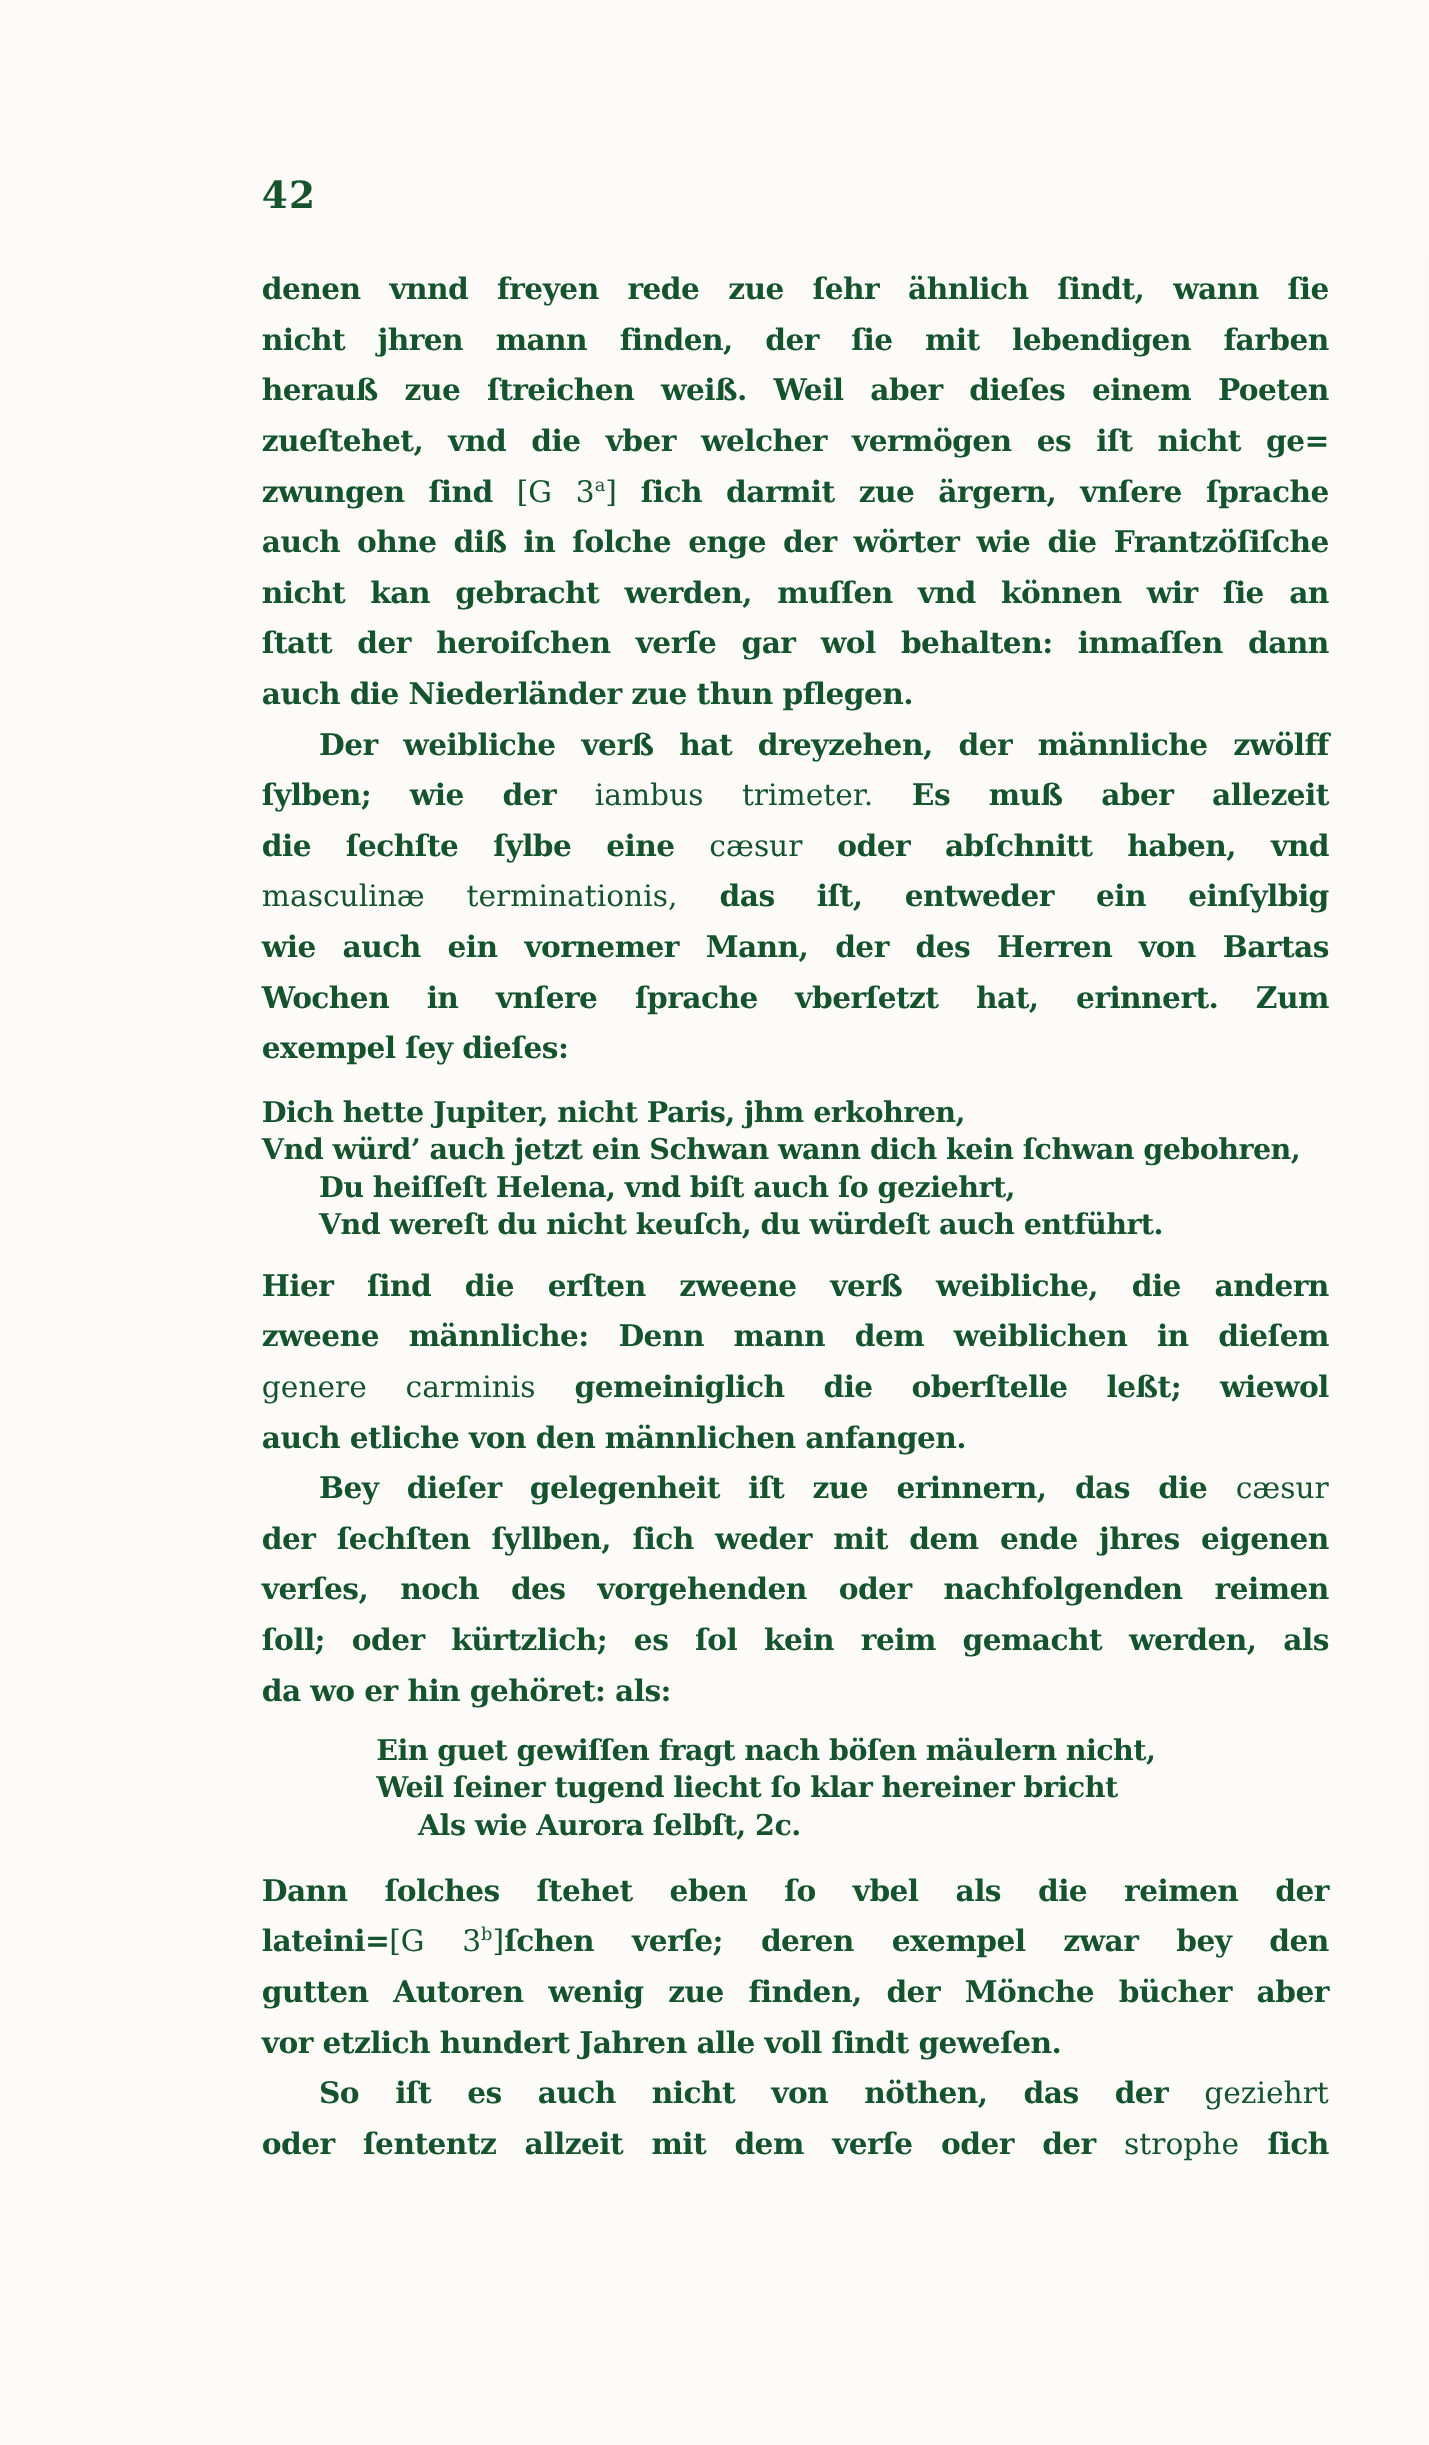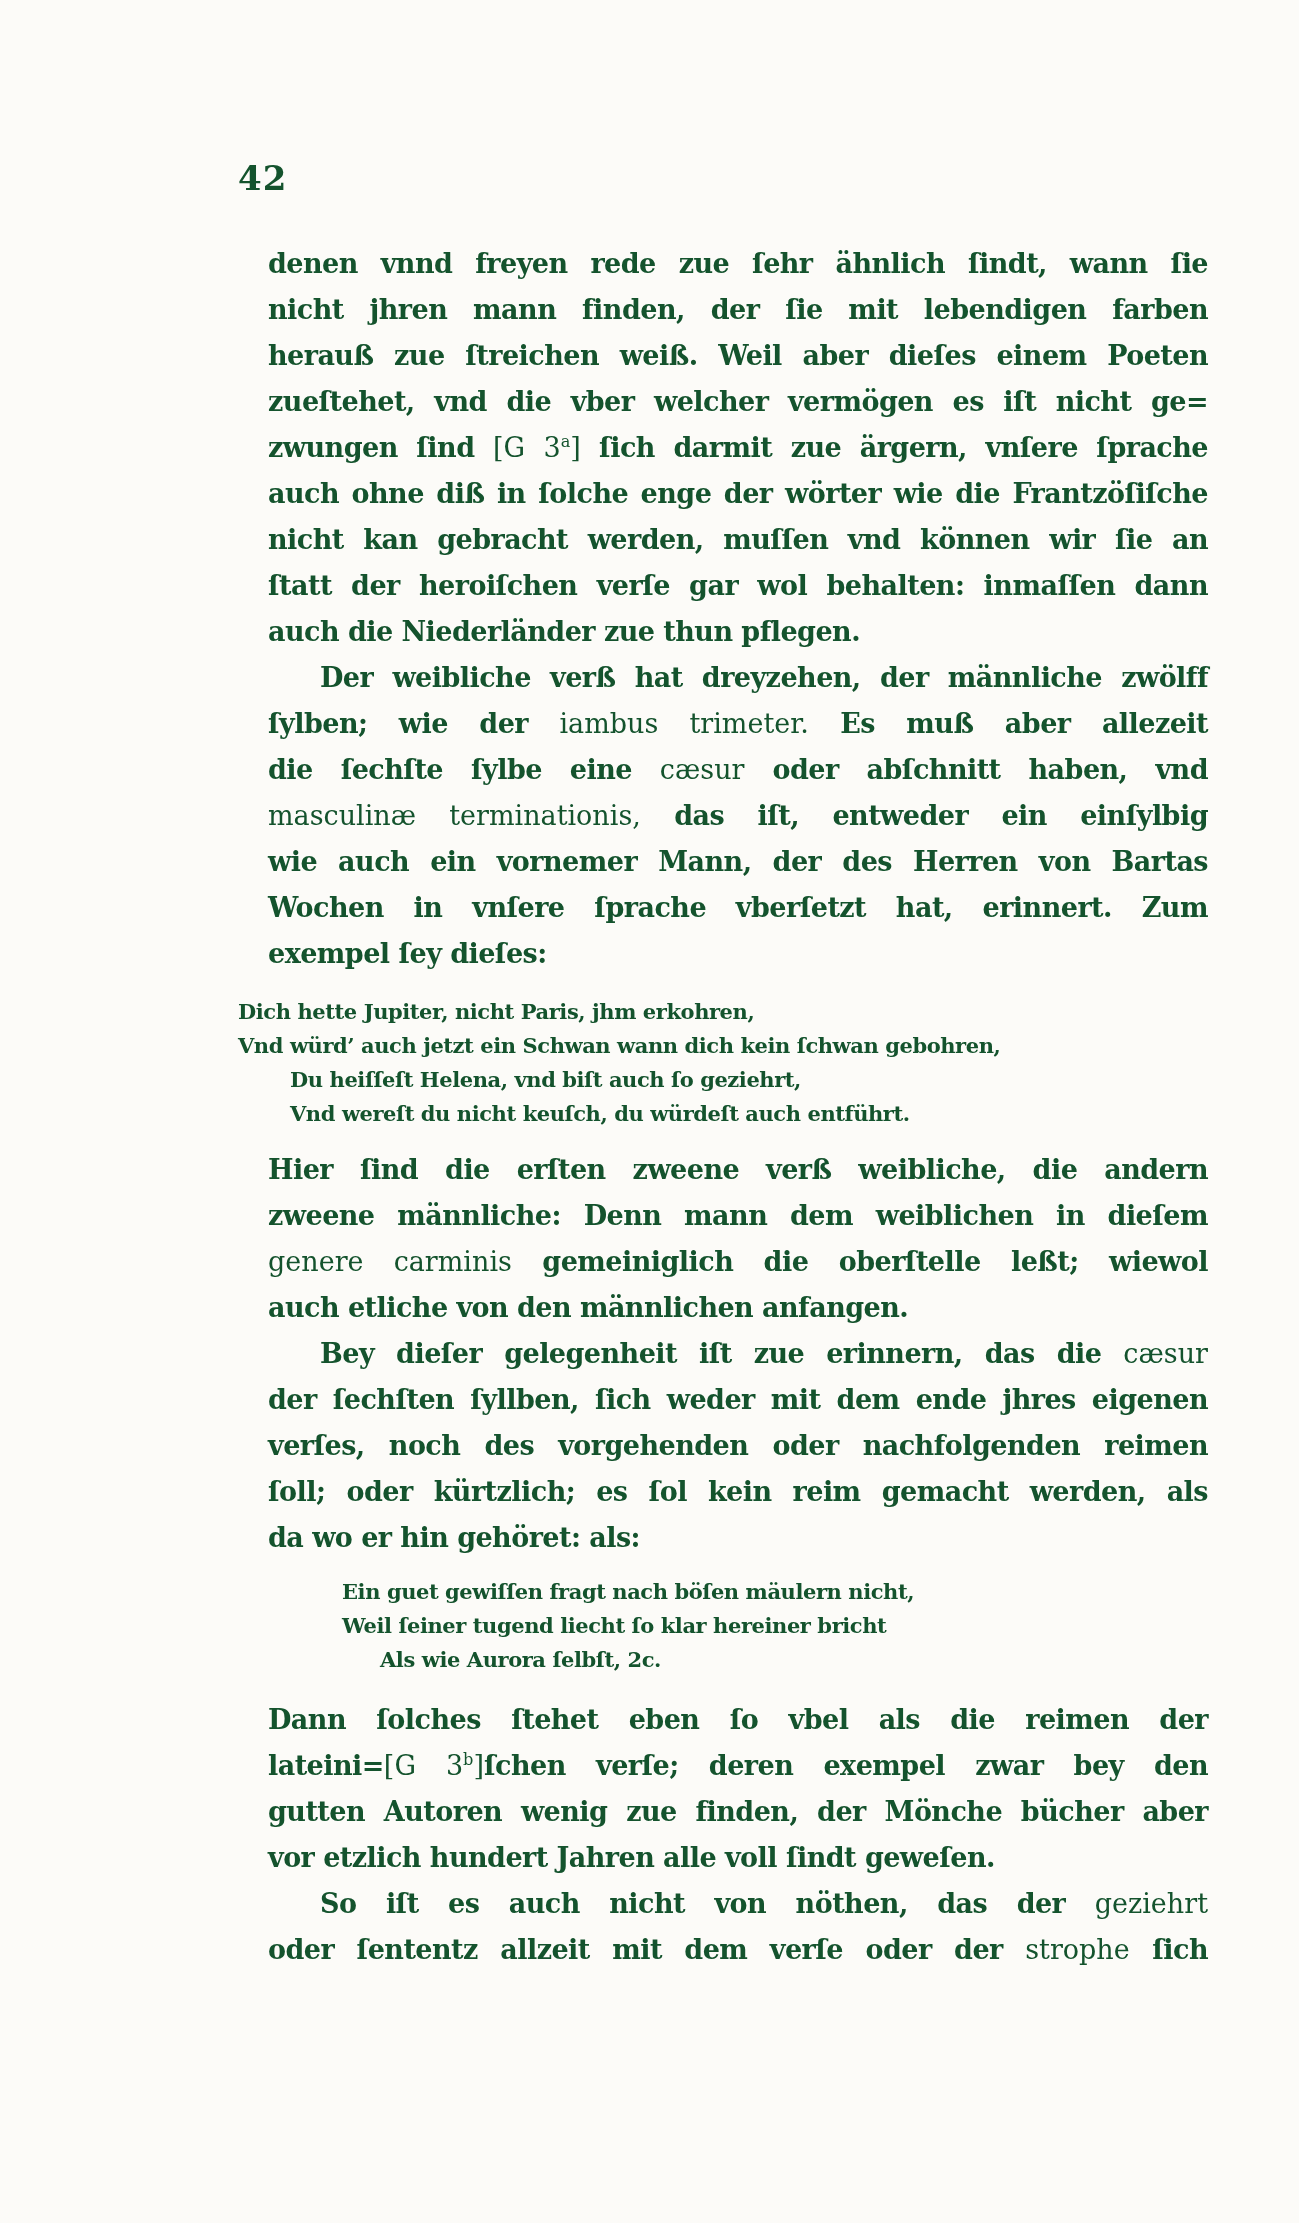--- a/index.html
+++ b/index.html
@@ -26,35 +26,34 @@
     letter-spacing: 1px;
     margin-bottom: 40px;
     text-align: left;
   }
   .para .line {
     height: 46px; line-height: 46px;
     font-size: 27px; font-weight: bold;
     letter-spacing: -0.02em;
     text-align: justify;
     text-align-last: justify;
-    margin-left: 30px;
   }
   .para .line.left {
     text-align: center;
     text-align-last: left;
   }
   .line.ind { padding-left: 52px; }
   .a { font-weight: normal; letter-spacing: 0; }
   sup.a {
     font-weight: normal; letter-spacing: 0;
     font-size: 60%; line-height: 0; vertical-align: super;
   }
   .verse .line {
     height: 34px; line-height: 34px;
-    font-size: 21px; font-weight: bold;
+    font-size: 26px; font-weight: bold;
     letter-spacing: -0.02em;
     white-space: nowrap;
     text-align: left;
   }
   .verse.v1 { margin: 18px 0 16px 0; }
   .verse.v2 { margin: 14px 0 20px 0; }
   .vi1 { padding-left: 52px; }
   .vi2a { padding-left: 104px; }
   .vi2b { padding-left: 142px; }
 </style>

